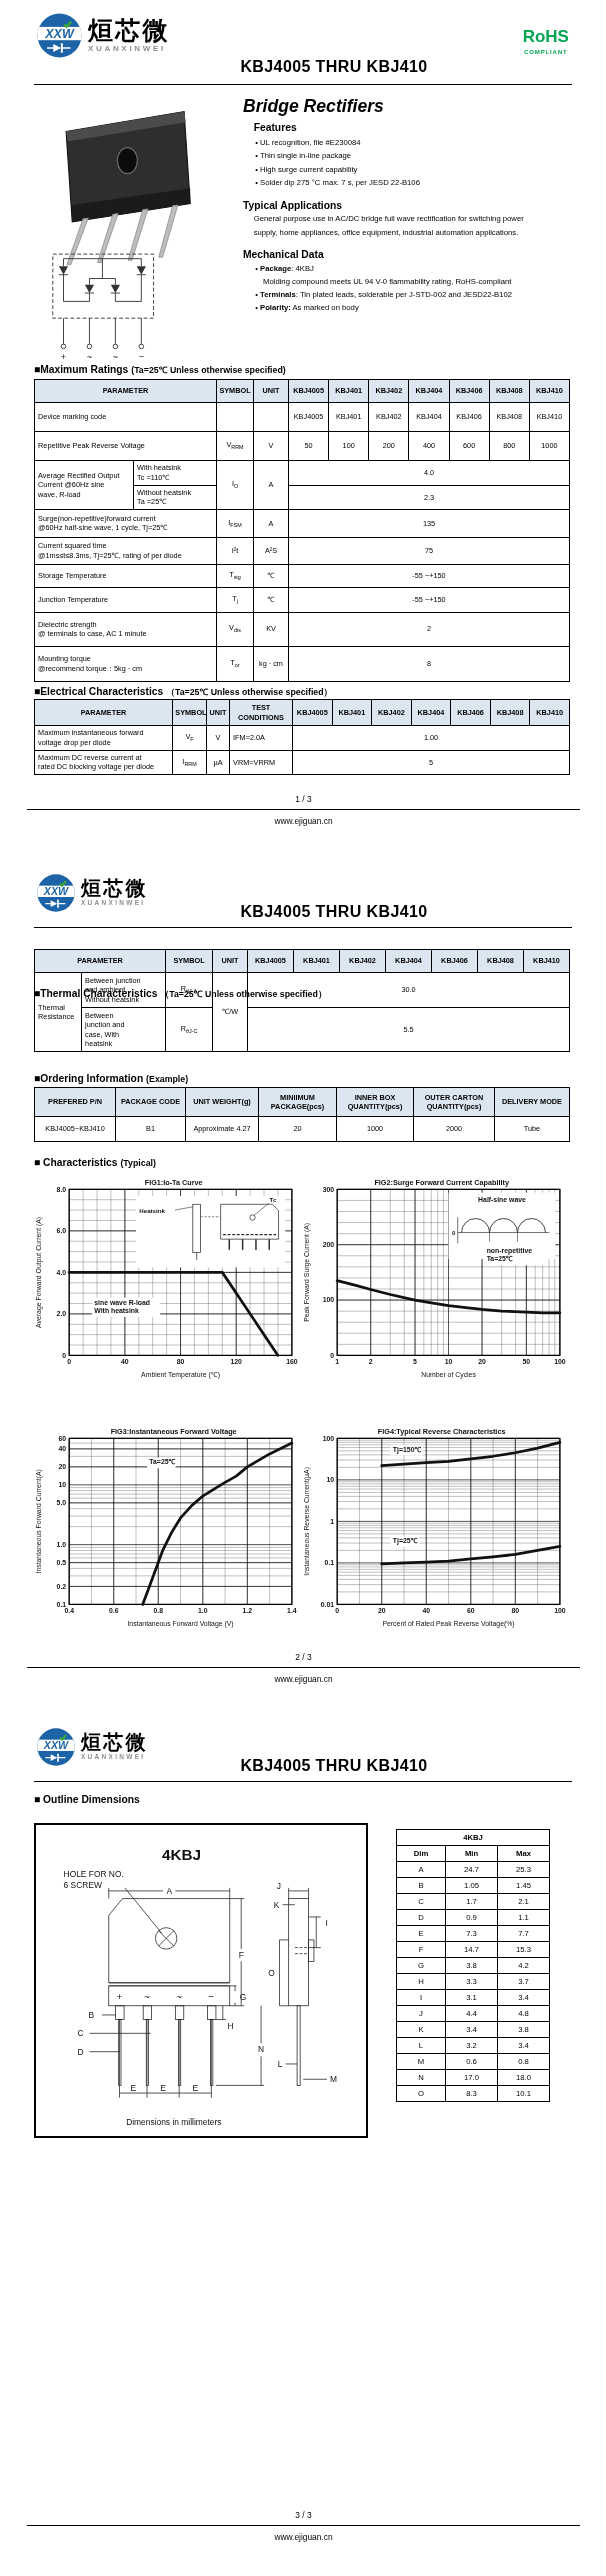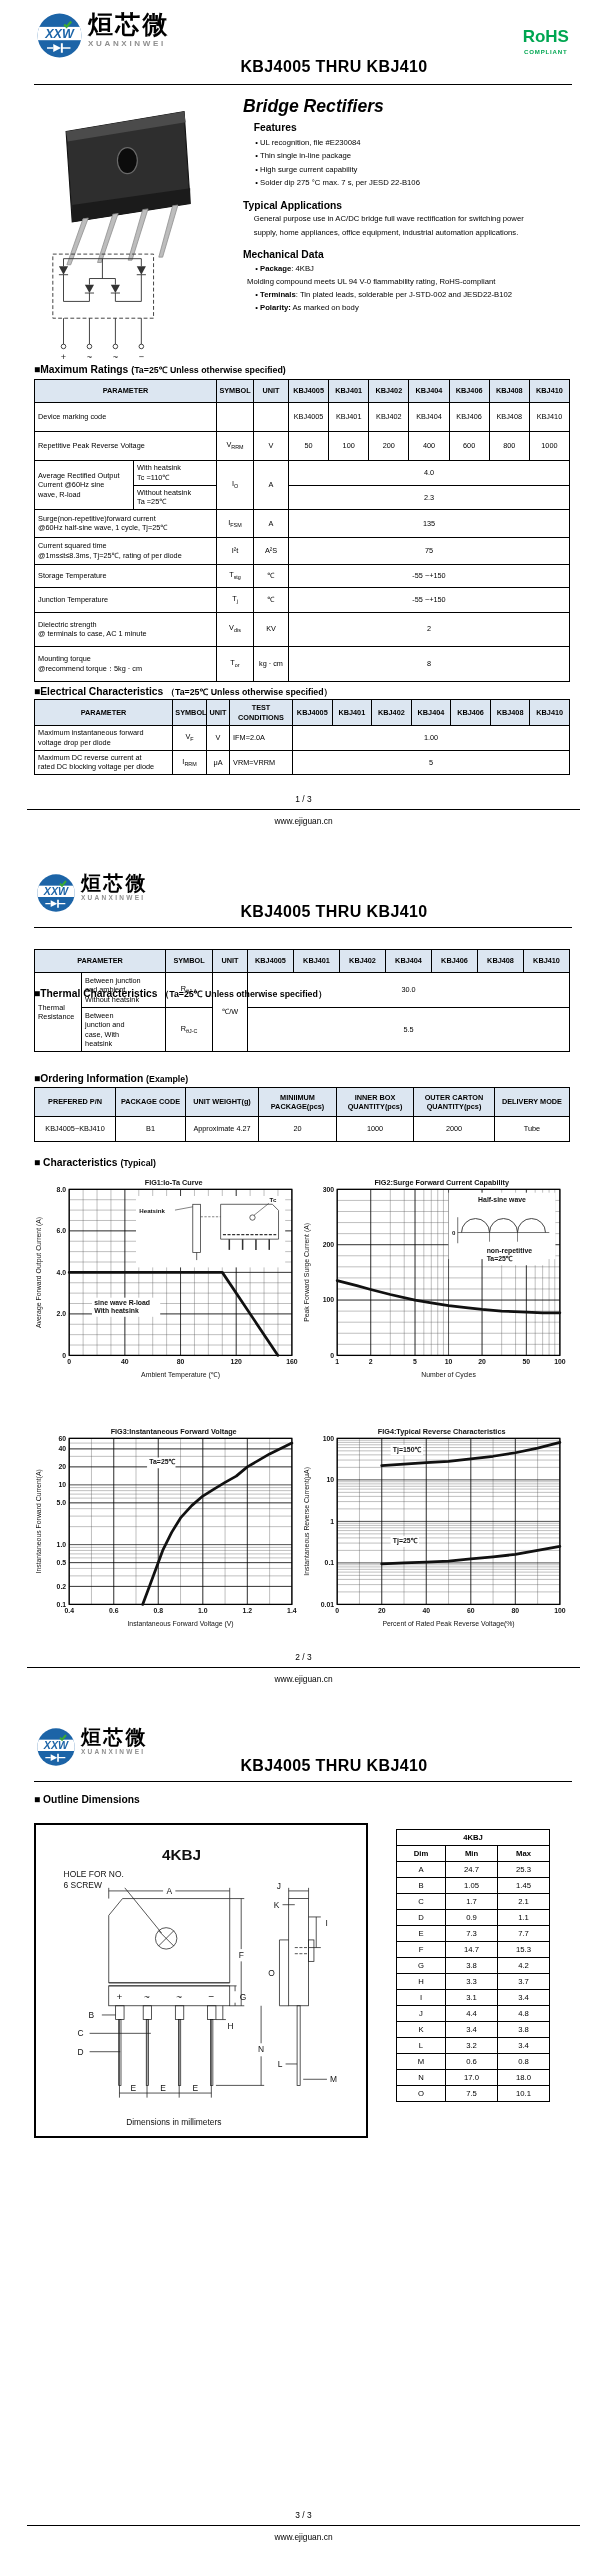--- a/index.html
+++ b/index.html
@@ -2,21 +2,21 @@
 <html style="--accent: #00a651; --thbg: #dce6f1;font-size:12.2px"><head>
 <meta charset="utf-8">
 <style>
   *{margin:0;padding:0;box-sizing:border-box;}
   html,body{background:#fff;}
   body{width:607px;height:2576px;position:relative;font-family:"Liberation Sans",sans-serif;color:#000;overflow:hidden;}
   .abs{position:absolute;}
   
   .hdr{position:absolute;left:34px;width:538px;height:77px;border-bottom:1.5px solid #000;}
   .hdr.small{height:60px;}
-  .logo{position:absolute;left:1.5px;top:4.6px;display:flex;align-items:flex-start;gap:5.4px;}
+  .logo{position:absolute;left:1.5px;top:4.6px;display:flex;align-items:center;gap:5.4px;}
   .logo-texts{display:flex;flex-direction:column;line-height:1;}
   .logo-cn{font-size:25px;font-weight:bold;letter-spacing:2.3px;font-family:"DejaVu Sans",sans-serif;}
   .logo-en{font-size:8px;color:#8f8f8f;letter-spacing:2.7px;font-weight:bold;margin-top:2.3px;}
   .small .logo-cn{font-size:20px;}
   .small .logo-en{font-size:6.5px;letter-spacing:2.3px;}
   .doc-title{position:absolute;left:0;right:0;bottom:7.7px;text-align:center;font-size:16px;font-weight:bold;transform:translateX(31px);letter-spacing:0.4px;}
   .small .doc-title{bottom:6.1px;}
   .rohs{position:absolute;right:3.1px;top:20px;text-align:center;color:var(--accent,#00a651);}
   .rohs .r1{font-size:17px;font-weight:bold;line-height:1;}
   .rohs .r2{font-size:6.1px;font-weight:bold;letter-spacing:0.8px;margin-top:3.1px;}
@@ -30,21 +30,21 @@
   .sec-h .cond{font-size:8.8px;font-weight:600;}
   
   .rc-h{font-size:10.3px;font-weight:bold;}
   .para{font-size:7.7px;line-height:1.75;}
   ul.feat{list-style:none;margin:2.3px 0 0 12.2px;}
   ul.feat li{font-size:7.7px;line-height:1.75;}
   ul.feat li::before{content:"\2022\00a0";font-size:7.7px;}
   .mech-item{font-size:7.7px;line-height:1.7;margin-left:12.2px;}
   .mech-item::before{content:"\2022\00a0";}
   .mech-item .b{font-weight:bold;}
-  .mech-extra{font-size:7.7px;line-height:1.7;margin-left:4px;width:253px;}
+  .mech-extra{font-size:7.7px;line-height:1.7;margin-left:20px;width:253px;}
   
   table.dt{border-collapse:collapse;table-layout:fixed;width:536px;font-size:7.3px;padding-left:16px;}
   .dt th,.dt td{border:0.8px solid #000;text-align:center;vertical-align:middle;padding:0.8px 2.3px;line-height:1.3;}
   .dt th{background:var(--thbg,#dce6f1);font-weight:bold;}
   .dt td.pl{text-align:left;padding-left:3.1px;}
   .dt sub{font-size:5.4px;}
   table.dimtab{border-collapse:collapse;table-layout:fixed;width:153px;font-size:7.7px;}
   .dimtab th,.dimtab td{border:0.8px solid #000;text-align:center;padding:0.8px 1.5px;height:16px;}
   .dimtab th{background:#fff;font-weight:bold;}
   
@@ -950,21 +950,21 @@
         <td>0.6</td>
         <td>0.8</td>
       </tr>
       <tr>
         <td>N</td>
         <td>17.0</td>
         <td>18.0</td>
       </tr>
       <tr>
         <td>O</td>
-        <td>7.5</td>
+        <td>8.3</td>
         <td>10.1</td>
       </tr>
     </tbody>
   </table>
 
 <div class="ftr" style="top:2510px;">
   <div class="pagenum">3 / 3</div>
   <div class="frule"></div>
   <div class="site">www.ejiguan.cn</div>
 </div>

